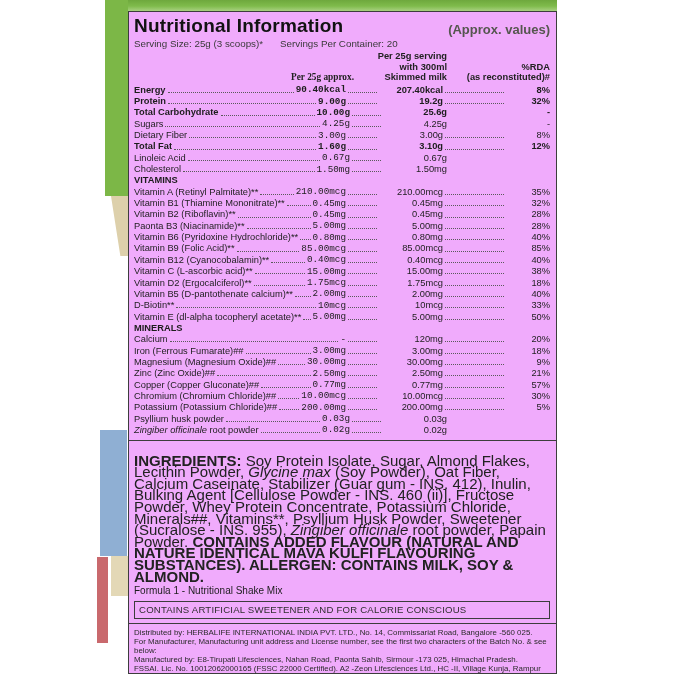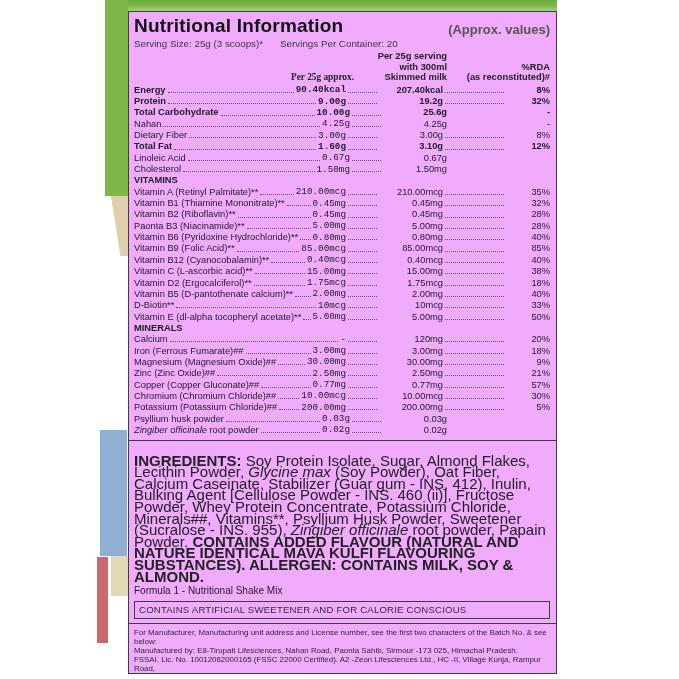--- a/index.html
+++ b/index.html
@@ -115,21 +115,21 @@
         <div class="nrow b">
           <span class="nm">Total Carbohydrate</span>
           <span class="lead dots"></span>
           <span class="v1">10.00g</span>
           <span class="lead2 dots"></span>
           <span class="v2">25.6g</span>
           <span class="lead3"></span>
           <span class="v3">-</span>
         </div>
         <div class="nrow">
-          <span class="nm">Nahan</span>
+          <span class="nm">Sugars</span>
           <span class="lead dots"></span>
           <span class="v1">4.25g</span>
           <span class="lead2 dots"></span>
           <span class="v2">4.25g</span>
           <span class="lead3"></span>
           <span class="v3">-</span>
         </div>
         <div class="nrow">
           <span class="nm">Dietary Fiber</span>
           <span class="lead dots"></span>
@@ -364,19 +364,20 @@
 
     <div class="ingredients"><span style="font-weight: bold;">INGREDIENTS: </span><span>Soy Protein Isolate, Sugar, Almond Flakes, Lecithin Powder, </span><span style="font-style: italic;">Glycine max</span><span> (Soy Powder), Oat Fiber, Calcium Caseinate, Stabilizer (Guar gum - INS. 412), Inulin, Bulking Agent [Cellulose Powder - INS. 460 (ii)], Fructose Powder, Whey Protein Concentrate, Potassium Chloride, Minerals##, Vitamins**, Psyllium Husk Powder, Sweetener (Sucralose - INS. 955), </span><span style="font-style: italic;">Zingiber officinale</span><span> root powder, Papain Powder. </span><span style="font-weight: bold;">CONTAINS ADDED FLAVOUR (NATURAL AND NATURE IDENTICAL MAVA KULFI FLAVOURING SUBSTANCES). ALLERGEN: CONTAINS MILK, SOY &amp; ALMOND.</span></div>
 
     <div class="formula">Formula 1 - Nutritional Shake Mix</div>
 
     <div class="notice-box">CONTAINS ARTIFICIAL SWEETENER AND FOR CALORIE CONSCIOUS</div>
 
     <div class="rule"></div>
 
     <div class="footer">
+        <div>Distributed by: HERBALIFE INTERNATIONAL INDIA PVT. LTD., No. 14, Commissariat Road, Bangalore -560 025.</div>
         <div>For Manufacturer, Manufacturing unit address and License number, see the first two characters of the Batch No. &amp; see below:</div>
         <div>Manufactured by: E8-Tirupati Lifesciences, Nahan Road, Paonta Sahib, Sirmour -173 025, Himachal Pradesh.</div>
         <div>FSSAI. Lic. No. 10012062000165 (FSSC 22000 Certified). A2 -Zeon Lifesciences Ltd., HC -II, Village Kunja, Rampur Road,</div>
       </div>
 
   </div>
 </div>
 
 </body></html>

